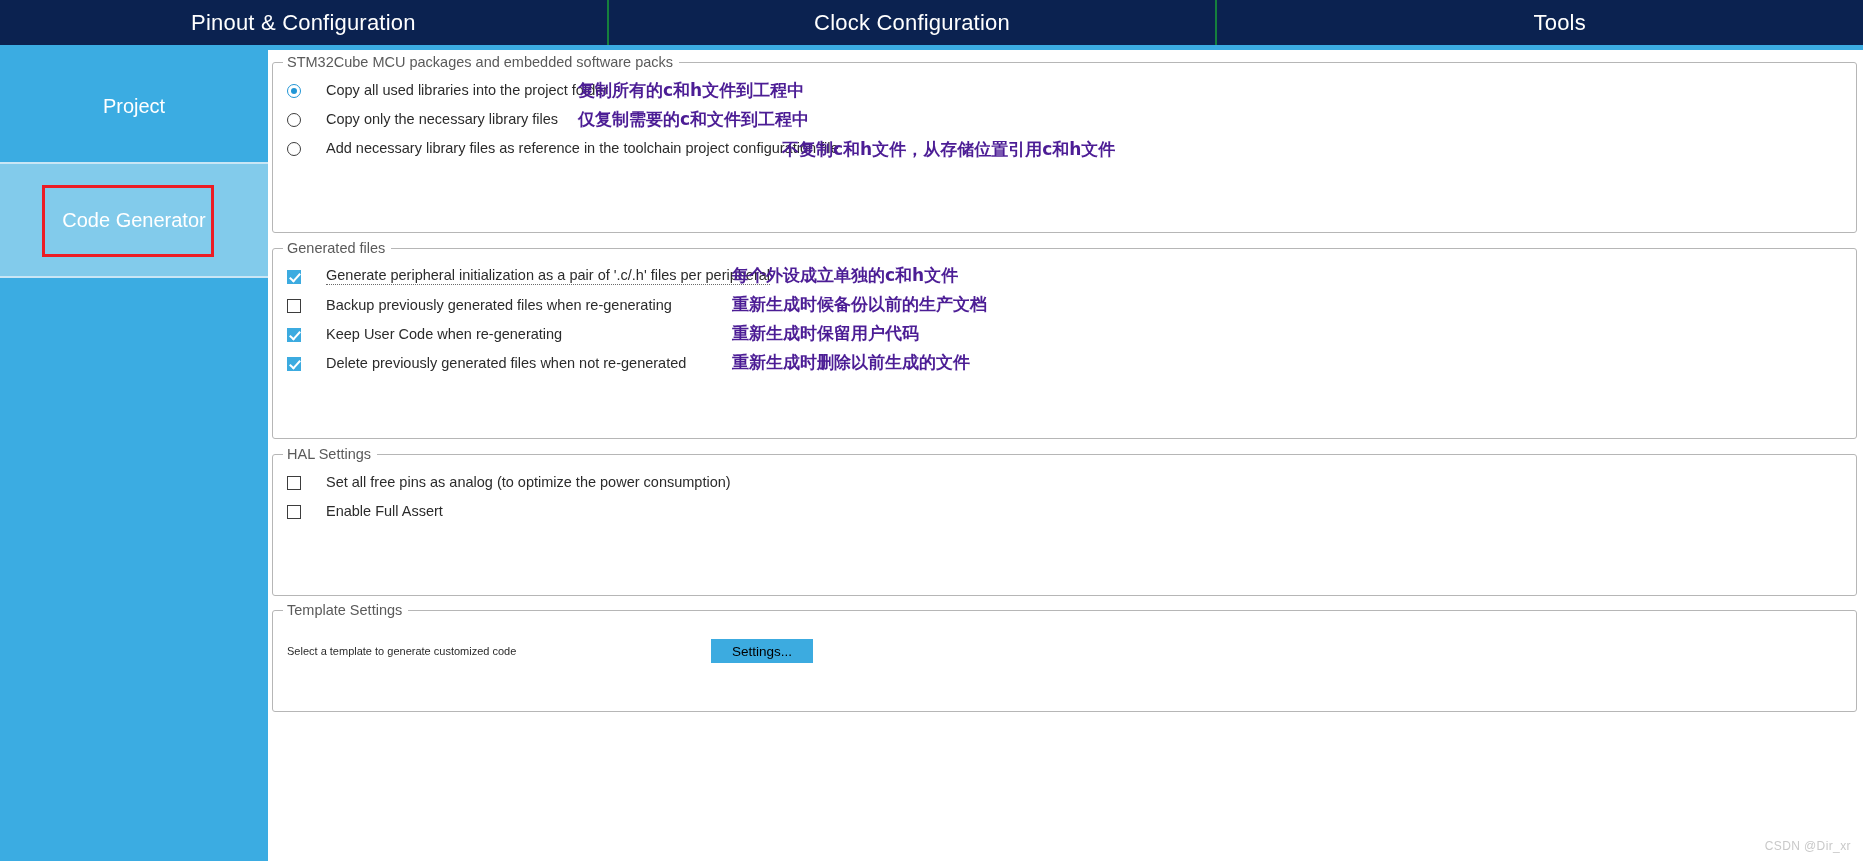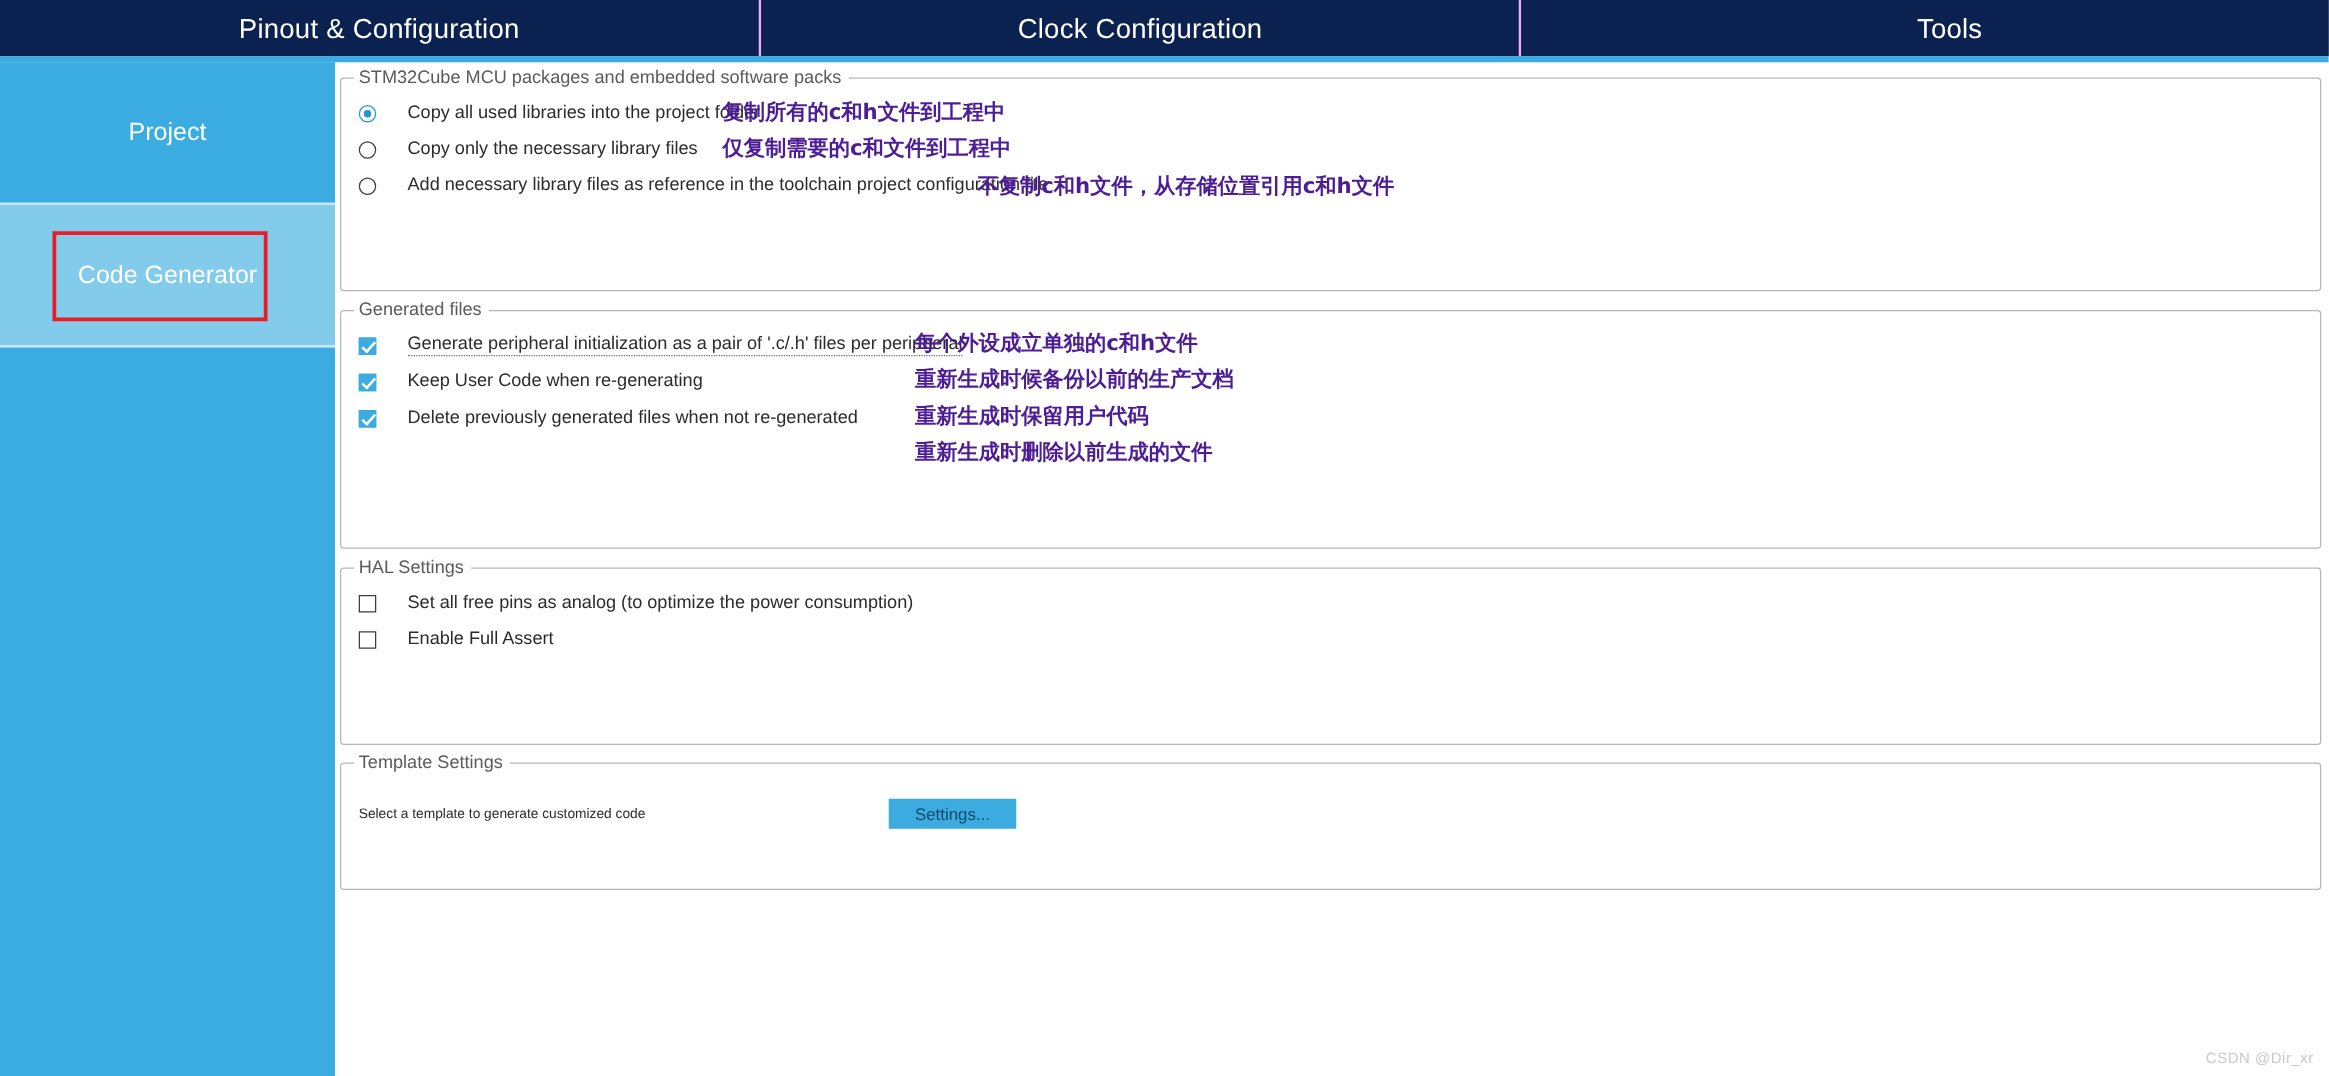--- a/index.html
+++ b/index.html
@@ -29,21 +29,21 @@
     align-items: stretch;
   }
   .tab {
     flex: 1 1 0;
     display: flex;
     align-items: center;
     justify-content: center;
     color: #ffffff;
     font-size: 22px;
     letter-spacing: .2px;
-    border-right: 2px solid #f0abfc;
+    border-right: 2px solid #15803d;
     background: #0b2250;
     user-select: none;
   }
   .tab:last-child { border-right: none; padding-left: 39px; }
   .tab.active { background: #3bace2; }
 
   .tabbar-underline {
     position: absolute;
     top: 45px; left: 0;
     width: 1863px;
@@ -203,21 +203,21 @@
   .tmpl-text {
     font-size: 11px;
     color: #2b2b2b;
     width: 424px;
     white-space: nowrap;
   }
   .btn-settings {
     width: 102px;
     height: 24px;
     background: #3cabe0;
-    color: #0c4a6e;
+    color: #000000;
     font-size: 13.5px;
     border: none;
     display: flex;
     align-items: center;
     justify-content: center;
     cursor: pointer;
     font-family: "Liberation Sans", sans-serif;
   }
 
   .watermark {
@@ -288,20 +288,24 @@
 
     <fieldset class="group" id="grp-generated">
       <legend>Generated files</legend>
       <div class="group-body">
 
         <div class="opt-row">
           <span class="checkbox on"></span>
           <span class="opt-label focusring">Generate peripheral initialization as a pair of '.c/.h' files per peripheral</span>
         </div>
 
+        <div class="opt-row">
+          <span class="checkbox"></span>
+          <span class="opt-label">Backup previously generated files when re-generating</span>
+        </div>
 
         <div class="opt-row">
           <span class="checkbox on"></span>
           <span class="opt-label">Keep User Code when re-generating</span>
         </div>
 
         <div class="opt-row">
           <span class="checkbox on"></span>
           <span class="opt-label">Delete previously generated files when not re-generated</span>
         </div>

